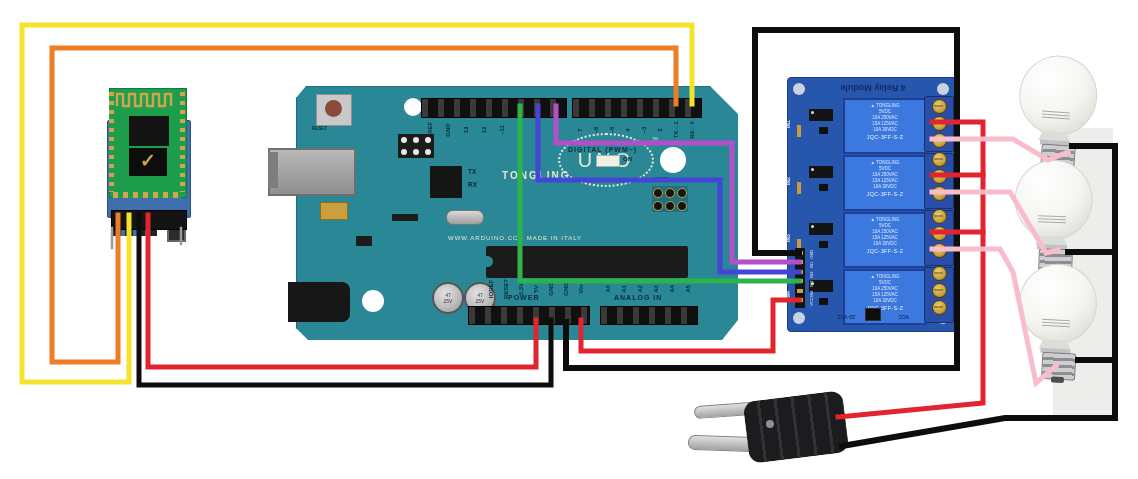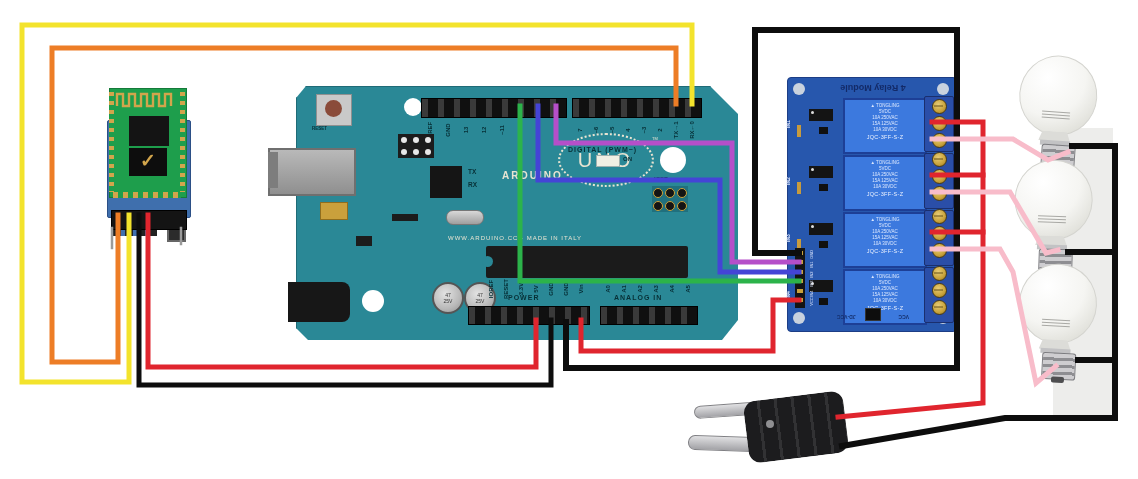--- a/index.html
+++ b/index.html
@@ -149,21 +149,21 @@
     <div class="abs darklbl" style="left:172px;top:95px;font-size:6.5px;">RX</div>
     <div class="abs crystal"></div>
     <div class="abs goldpart"></div>
     <div class="abs smallblk" style="left:60px;top:150px;width:16px;height:10px;"></div>
     <div class="abs smallblk" style="left:96px;top:128px;width:26px;height:7px;"></div>
 
     <div class="abs uno-oval">
       <span class="uno-txt">UNO</span>
     </div>
     <div class="abs silk" style="left:356px;top:50px;font-size:4px;">TM</div>
-    <div class="abs silk" style="left:206px;top:84px;font-size:10px;font-weight:bold;letter-spacing:2px;">ARDUINO</div>
+    <div class="abs silk" style="left:206px;top:84px;font-size:10px;font-weight:bold;letter-spacing:2px;">TONGLING</div>
     <div class="abs silk" style="left:274px;top:92px;font-size:4px;">TM</div>
     <div class="abs ledon"></div>
     <div class="abs darklbl" style="left:327px;top:70px;font-size:6px;">ON</div>
     <div class="abs darklbl" style="left:358px;top:90px;font-size:6px;">ICSP</div>
     <div class="abs icsp6">
         <i></i>
         <i></i>
         <i></i>
         <i></i>
         <i></i>

